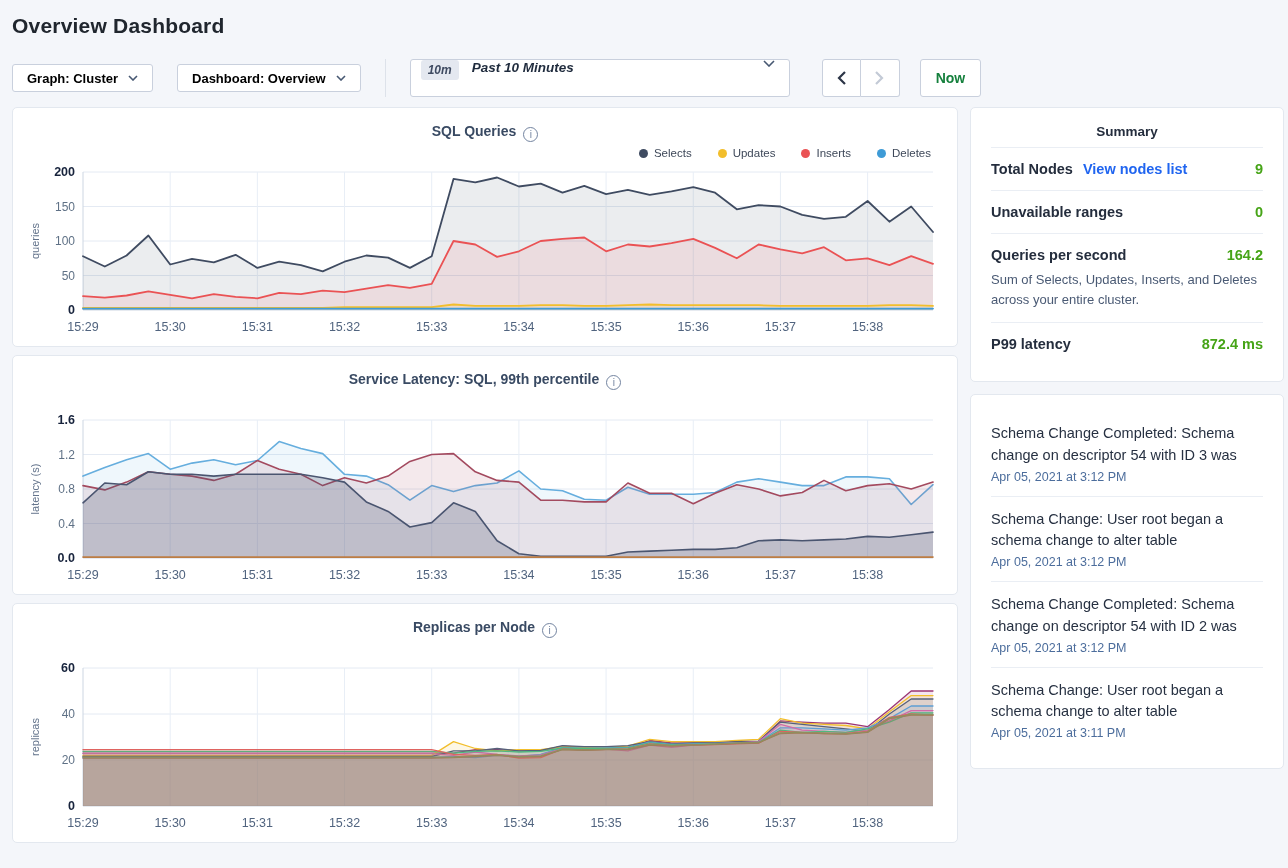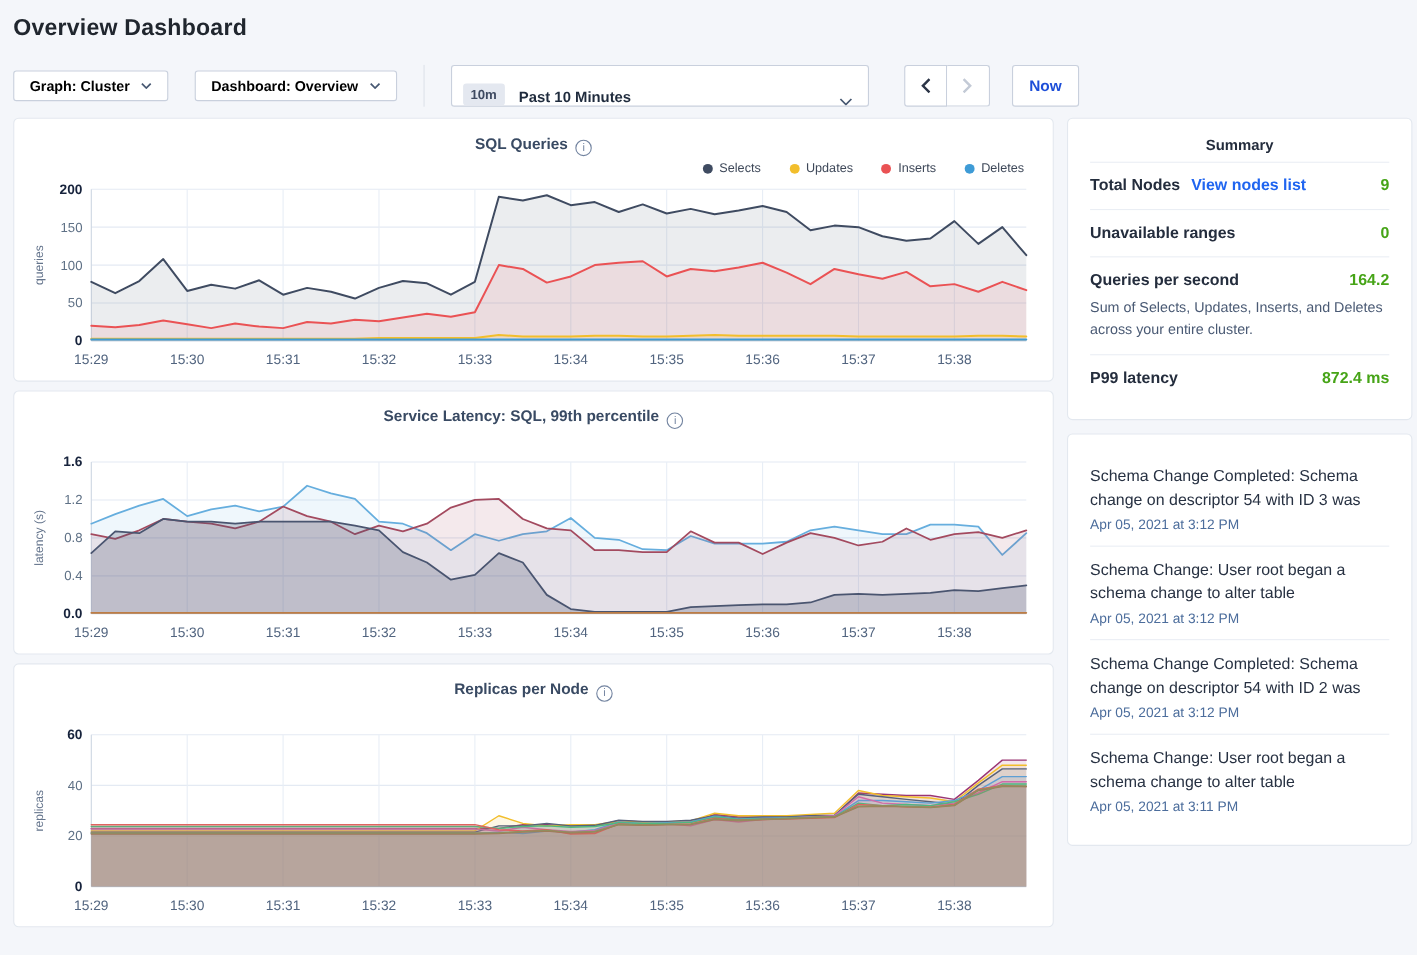--- a/index.html
+++ b/index.html
@@ -13,32 +13,32 @@
 
   
   .toolbar { display:flex; align-items:center; padding:21px 12px 0 12px; }
   .select-btn { height:28px; background:#fff; border:1px solid #c9d0dd; border-radius:3px;
                 display:flex; align-items:center; gap:10px; padding:0 14px; cursor:pointer;
                 font-size:13px; font-weight:700; color:#000000; }
   .select-btn + .select-btn { margin-left:24px; }
   .chev { color:#475872; display:inline-flex; }
   .tb-divider { width:1px; height:38px; background:#dde2ea; margin:0 24px; }
   .time-picker { height:38px; width:380px; background:#fff; border:1px solid #c9d0dd;
-                 border-radius:3px; display:flex; align-items:flex-end; padding:0 14px 0 10px; cursor:pointer; }
+                 border-radius:3px; display:flex; align-items:flex-start; padding:0 14px 0 10px; cursor:pointer;font-style:italic; }
   .time-badge { background:#e4e8f0; border-radius:3px; padding:3px 7px; font-size:12px;
                 font-weight:700; color:#3e4a61; }
   .time-label { margin-left:13px; font-size:13.5px; font-weight:700; color:#1f2b3d; }
   .time-picker .chev { margin-left:auto; }
   .arrow-group { display:flex; margin-left:32px; }
   .arrow-btn { width:39px; height:38px; background:#fff; border:1px solid #c9d0dd;
                display:flex; align-items:center; justify-content:center; cursor:pointer; }
   .arrow-btn.prev { border-radius:3px 0 0 3px; color:#2c3547; }
   .arrow-btn.next { border-radius:0 3px 3px 0; border-left:none; color:#c3cad6; cursor:default; }
   .now-btn { margin-left:20px; height:38px; padding:0 15px; background:#fff; border:1px solid #c9d0dd;
-             border-radius:3px; font-size:14px; font-weight:700; color:#1d4ed8; cursor:default; }
+             border-radius:3px; font-size:14px; font-weight:700; color:#15803d; cursor:default; }
 
   
   .main { display:flex; padding:10px 4px 0 12px; gap:12px; align-items:flex-start; }
   .charts-col { width:946px; display:flex; flex-direction:column; gap:8px; }
   .sidebar { width:314px; display:flex; flex-direction:column; gap:12px; }
 
   .card { background:#fff; border:1px solid #e3e8ef; border-radius:5px; }
 
   
   .chart-card { position:relative; padding:14px 12px 6px 12px; }

